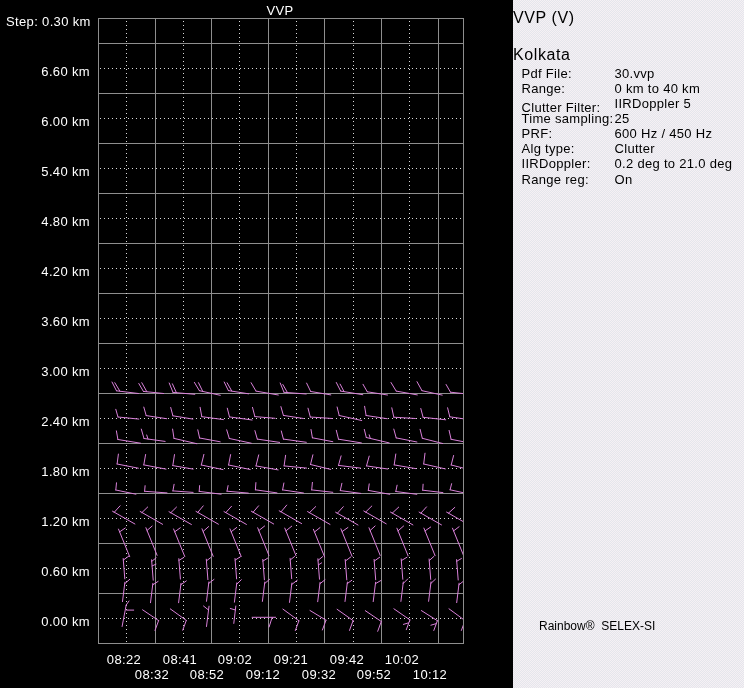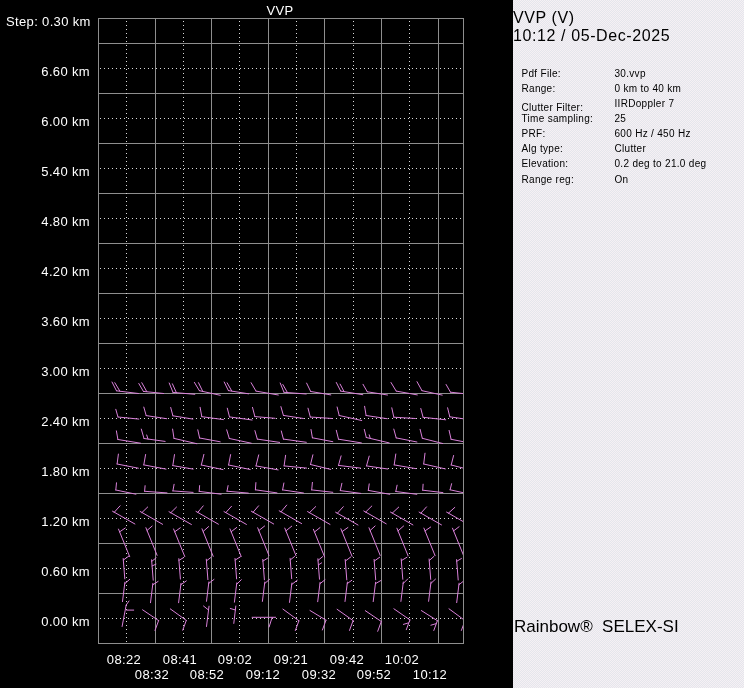--- a/index.html
+++ b/index.html
@@ -1,21 +1,21 @@
 <!DOCTYPE html>
 <html><head><meta charset="utf-8"><style>
 *{margin:0;padding:0;box-sizing:border-box}
 html,body{width:744px;height:688px;background:#000;overflow:hidden}
 #root{position:relative;width:732px;height:688px;background:#000;font-family:"Liberation Sans",sans-serif;filter:blur(0px)}
 #panel{position:absolute;left:513px;top:0;width:231px;height:688px;
  background-color:#ececec;
  background-image:repeating-conic-gradient(#f6f0f4 0% 25%, #e4e6ec 0% 50%);
  background-size:2px 2px;color:#000}
 .pt{position:absolute;width:231px;font-size:16px;letter-spacing:0.6px;line-height:18px;left:0}
-.pl{position:absolute;font-size:10px;letter-spacing:0.3px;line-height:15px;white-space:pre}
+.pl{position:absolute;font-size:13px;letter-spacing:0.3px;line-height:15px;white-space:pre}
 </style></head><body>
 <div id="root">
 <svg width="513" height="688" viewBox="0 0 513 688" style="position:absolute;left:0;top:0">
       <defs>
         <clipPath id="plot">
           <rect x="99" y="19" width="364" height="624"></rect>
         </clipPath>
       </defs>
       <g stroke="#8e8e8e" stroke-width="1" shape-rendering="crispEdges">
         <line x1="98.5" y1="43.5" x2="463.0" y2="43.5"></line>
@@ -83,32 +83,32 @@
         <text x="152" y="679" text-anchor="middle">08:32</text>
         <text x="207" y="679" text-anchor="middle">08:52</text>
         <text x="263" y="679" text-anchor="middle">09:12</text>
         <text x="319" y="679" text-anchor="middle">09:32</text>
         <text x="374" y="679" text-anchor="middle">09:52</text>
         <text x="430" y="679" text-anchor="middle">10:12</text>
       </g>
     </svg>
 <div id="panel">
 <div class="pt" style="top:9px">VVP (V)</div>
-<div class="pt" style="top:27px">10:12 / 05-Dec-2025</div>
+<div class="pt" style="top:45.5px">Kolkata</div>
 <div class="pl" style="top:65.8px;left:8.5px">Pdf File:</div>
       <div class="pl" style="top:65.8px;left:101.5px">30.vvp</div>
       <div class="pl" style="top:80.9px;left:8.5px">Range:</div>
       <div class="pl" style="top:80.9px;left:101.5px">0 km to 40 km</div>
       <div class="pl" style="top:100px;left:8.5px">Clutter Filter:</div>
-      <div class="pl" style="top:96.0px;left:101.5px">IIRDoppler 7</div>
+      <div class="pl" style="top:96.0px;left:101.5px">IIRDoppler 5</div>
       <div class="pl" style="top:111.1px;left:8.5px">Time sampling:</div>
       <div class="pl" style="top:111.1px;left:101.5px">25</div>
       <div class="pl" style="top:126.2px;left:8.5px">PRF:</div>
       <div class="pl" style="top:126.2px;left:101.5px">600 Hz / 450 Hz</div>
       <div class="pl" style="top:141.3px;left:8.5px">Alg type:</div>
       <div class="pl" style="top:141.3px;left:101.5px">Clutter</div>
-      <div class="pl" style="top:156.4px;left:8.5px">Elevation:</div>
+      <div class="pl" style="top:156.4px;left:8.5px">IIRDoppler:</div>
       <div class="pl" style="top:156.4px;left:101.5px">0.2 deg to 21.0 deg</div>
       <div class="pl" style="top:171.5px;left:8.5px">Range reg:</div>
       <div class="pl" style="top:171.5px;left:101.5px">On</div>
-<div class="pl" style="top:619px;left:1px;letter-spacing:0;font-size:17px">Rainbow®&nbsp; SELEX-SI</div>
+<div class="pl" style="top:619px;left:26px;letter-spacing:0;font-size:12px">Rainbow®&nbsp; SELEX-SI</div>
 </div>
 </div>
 
 </body></html>

